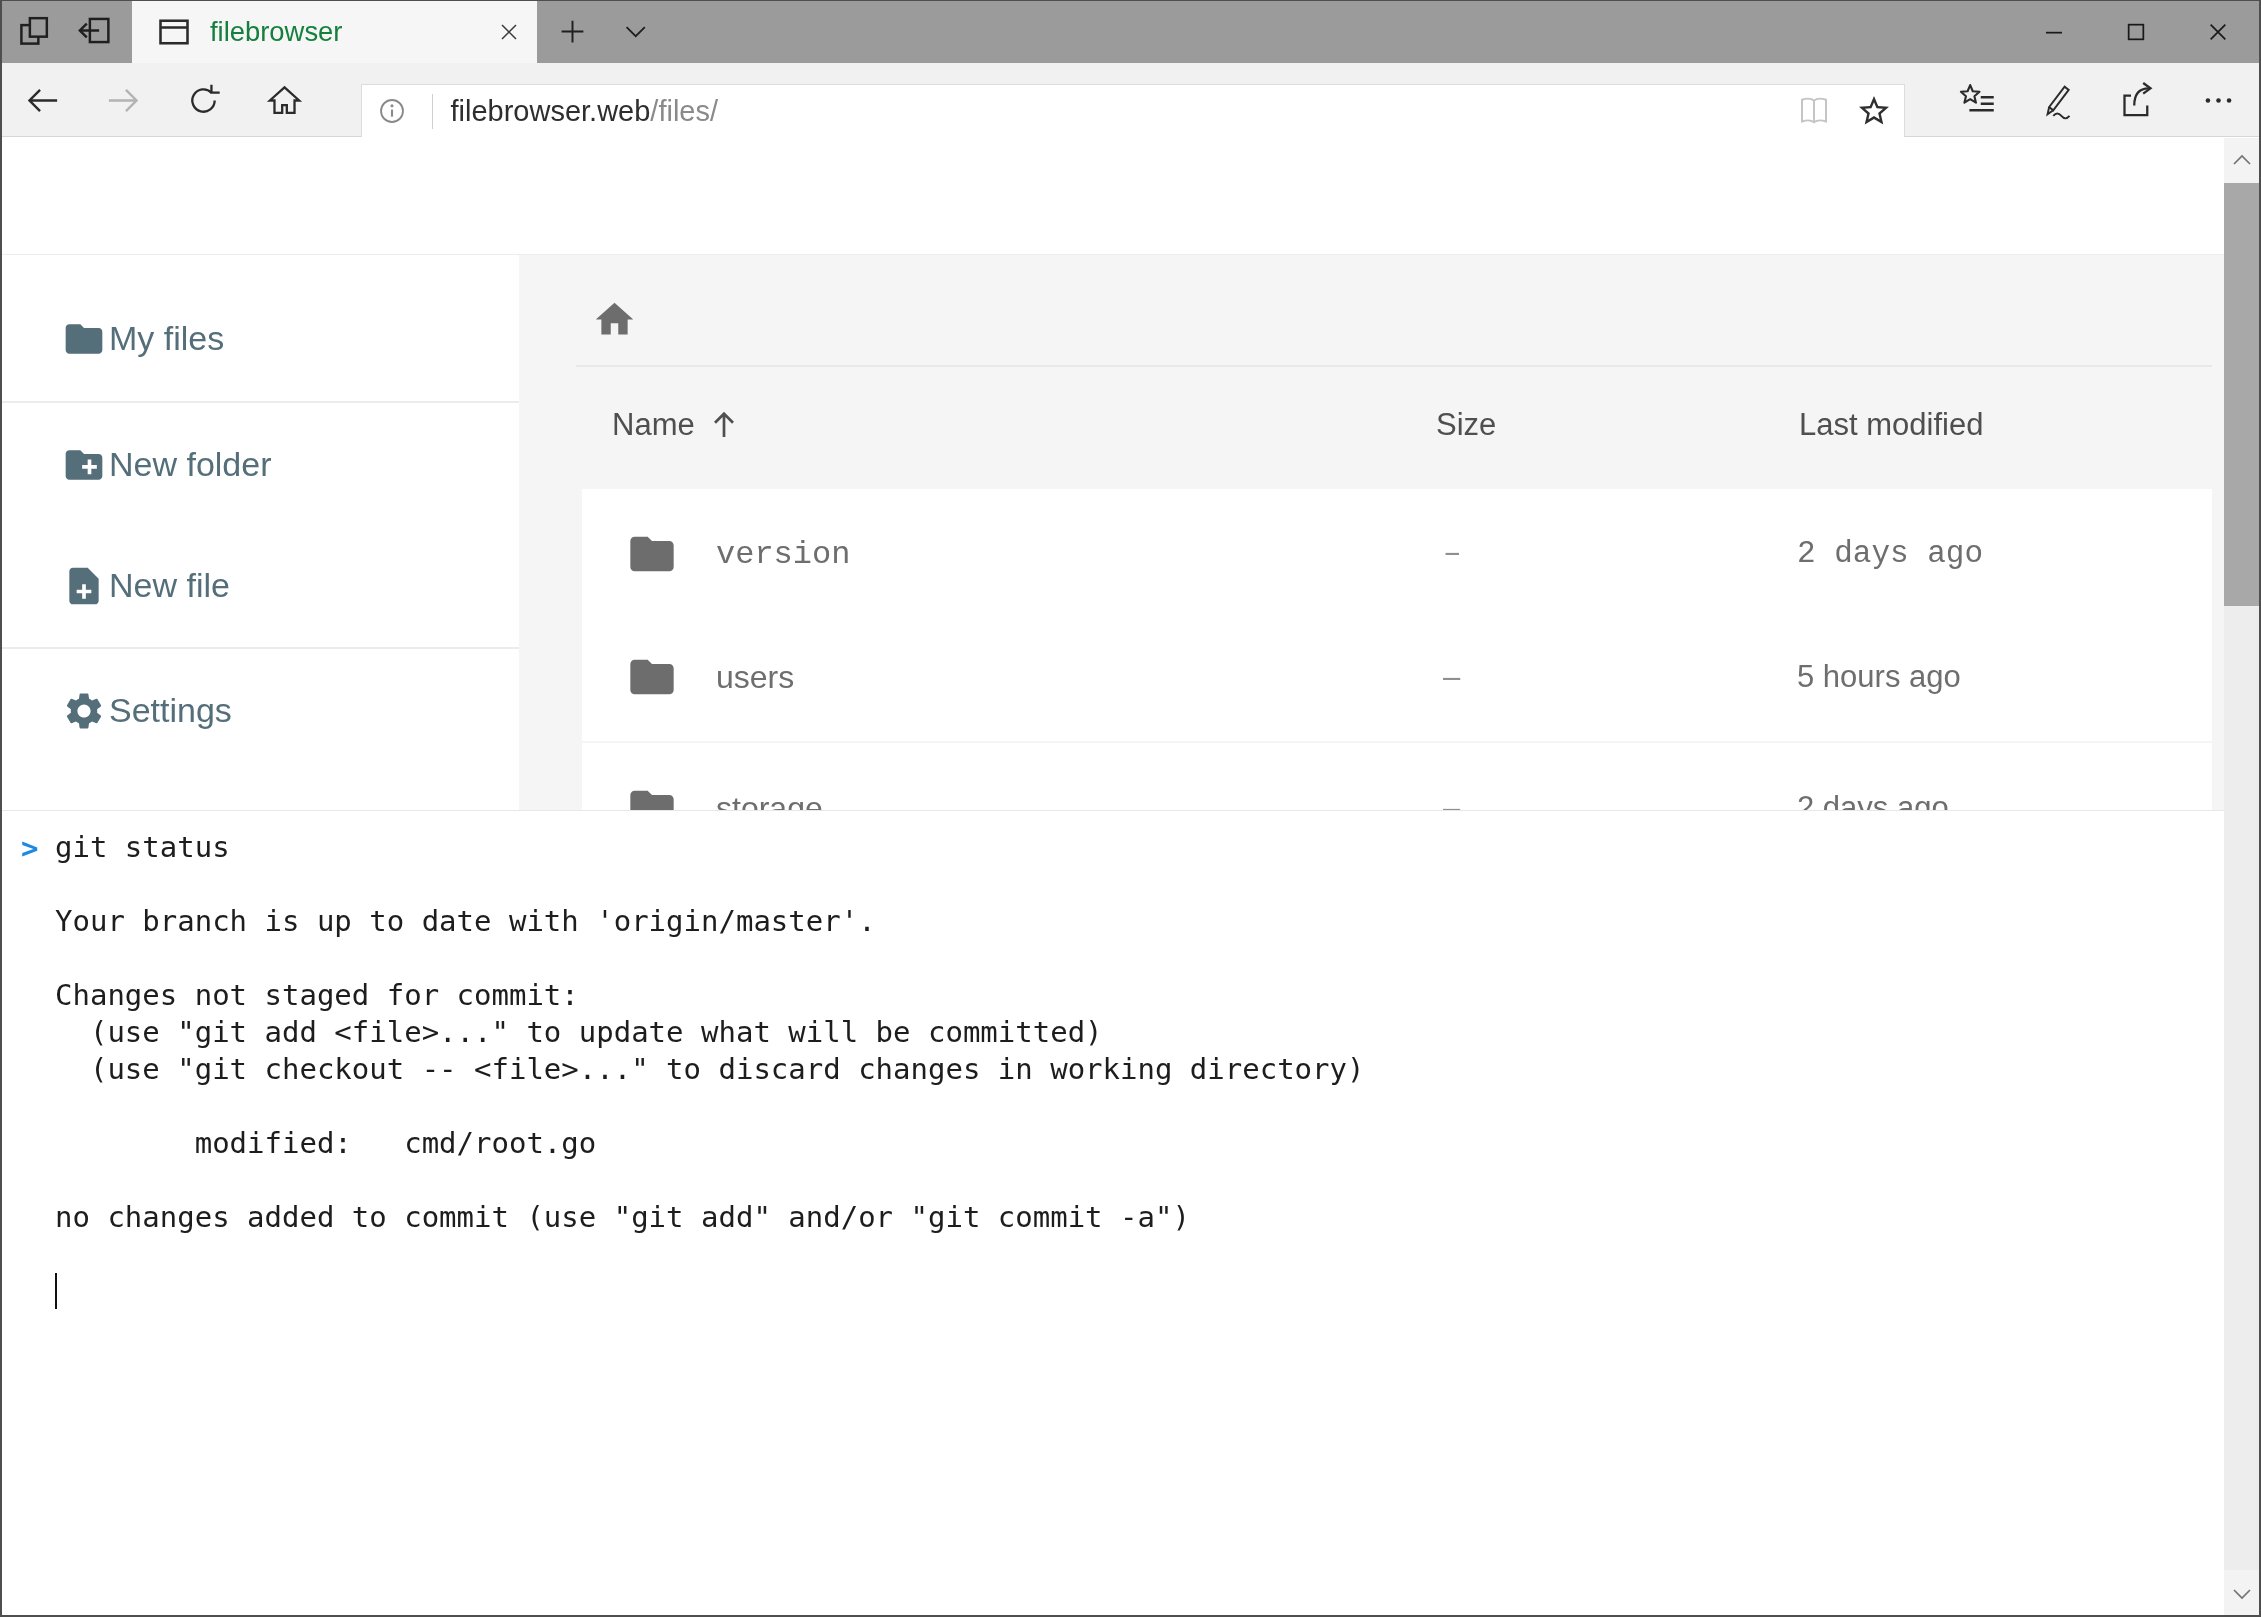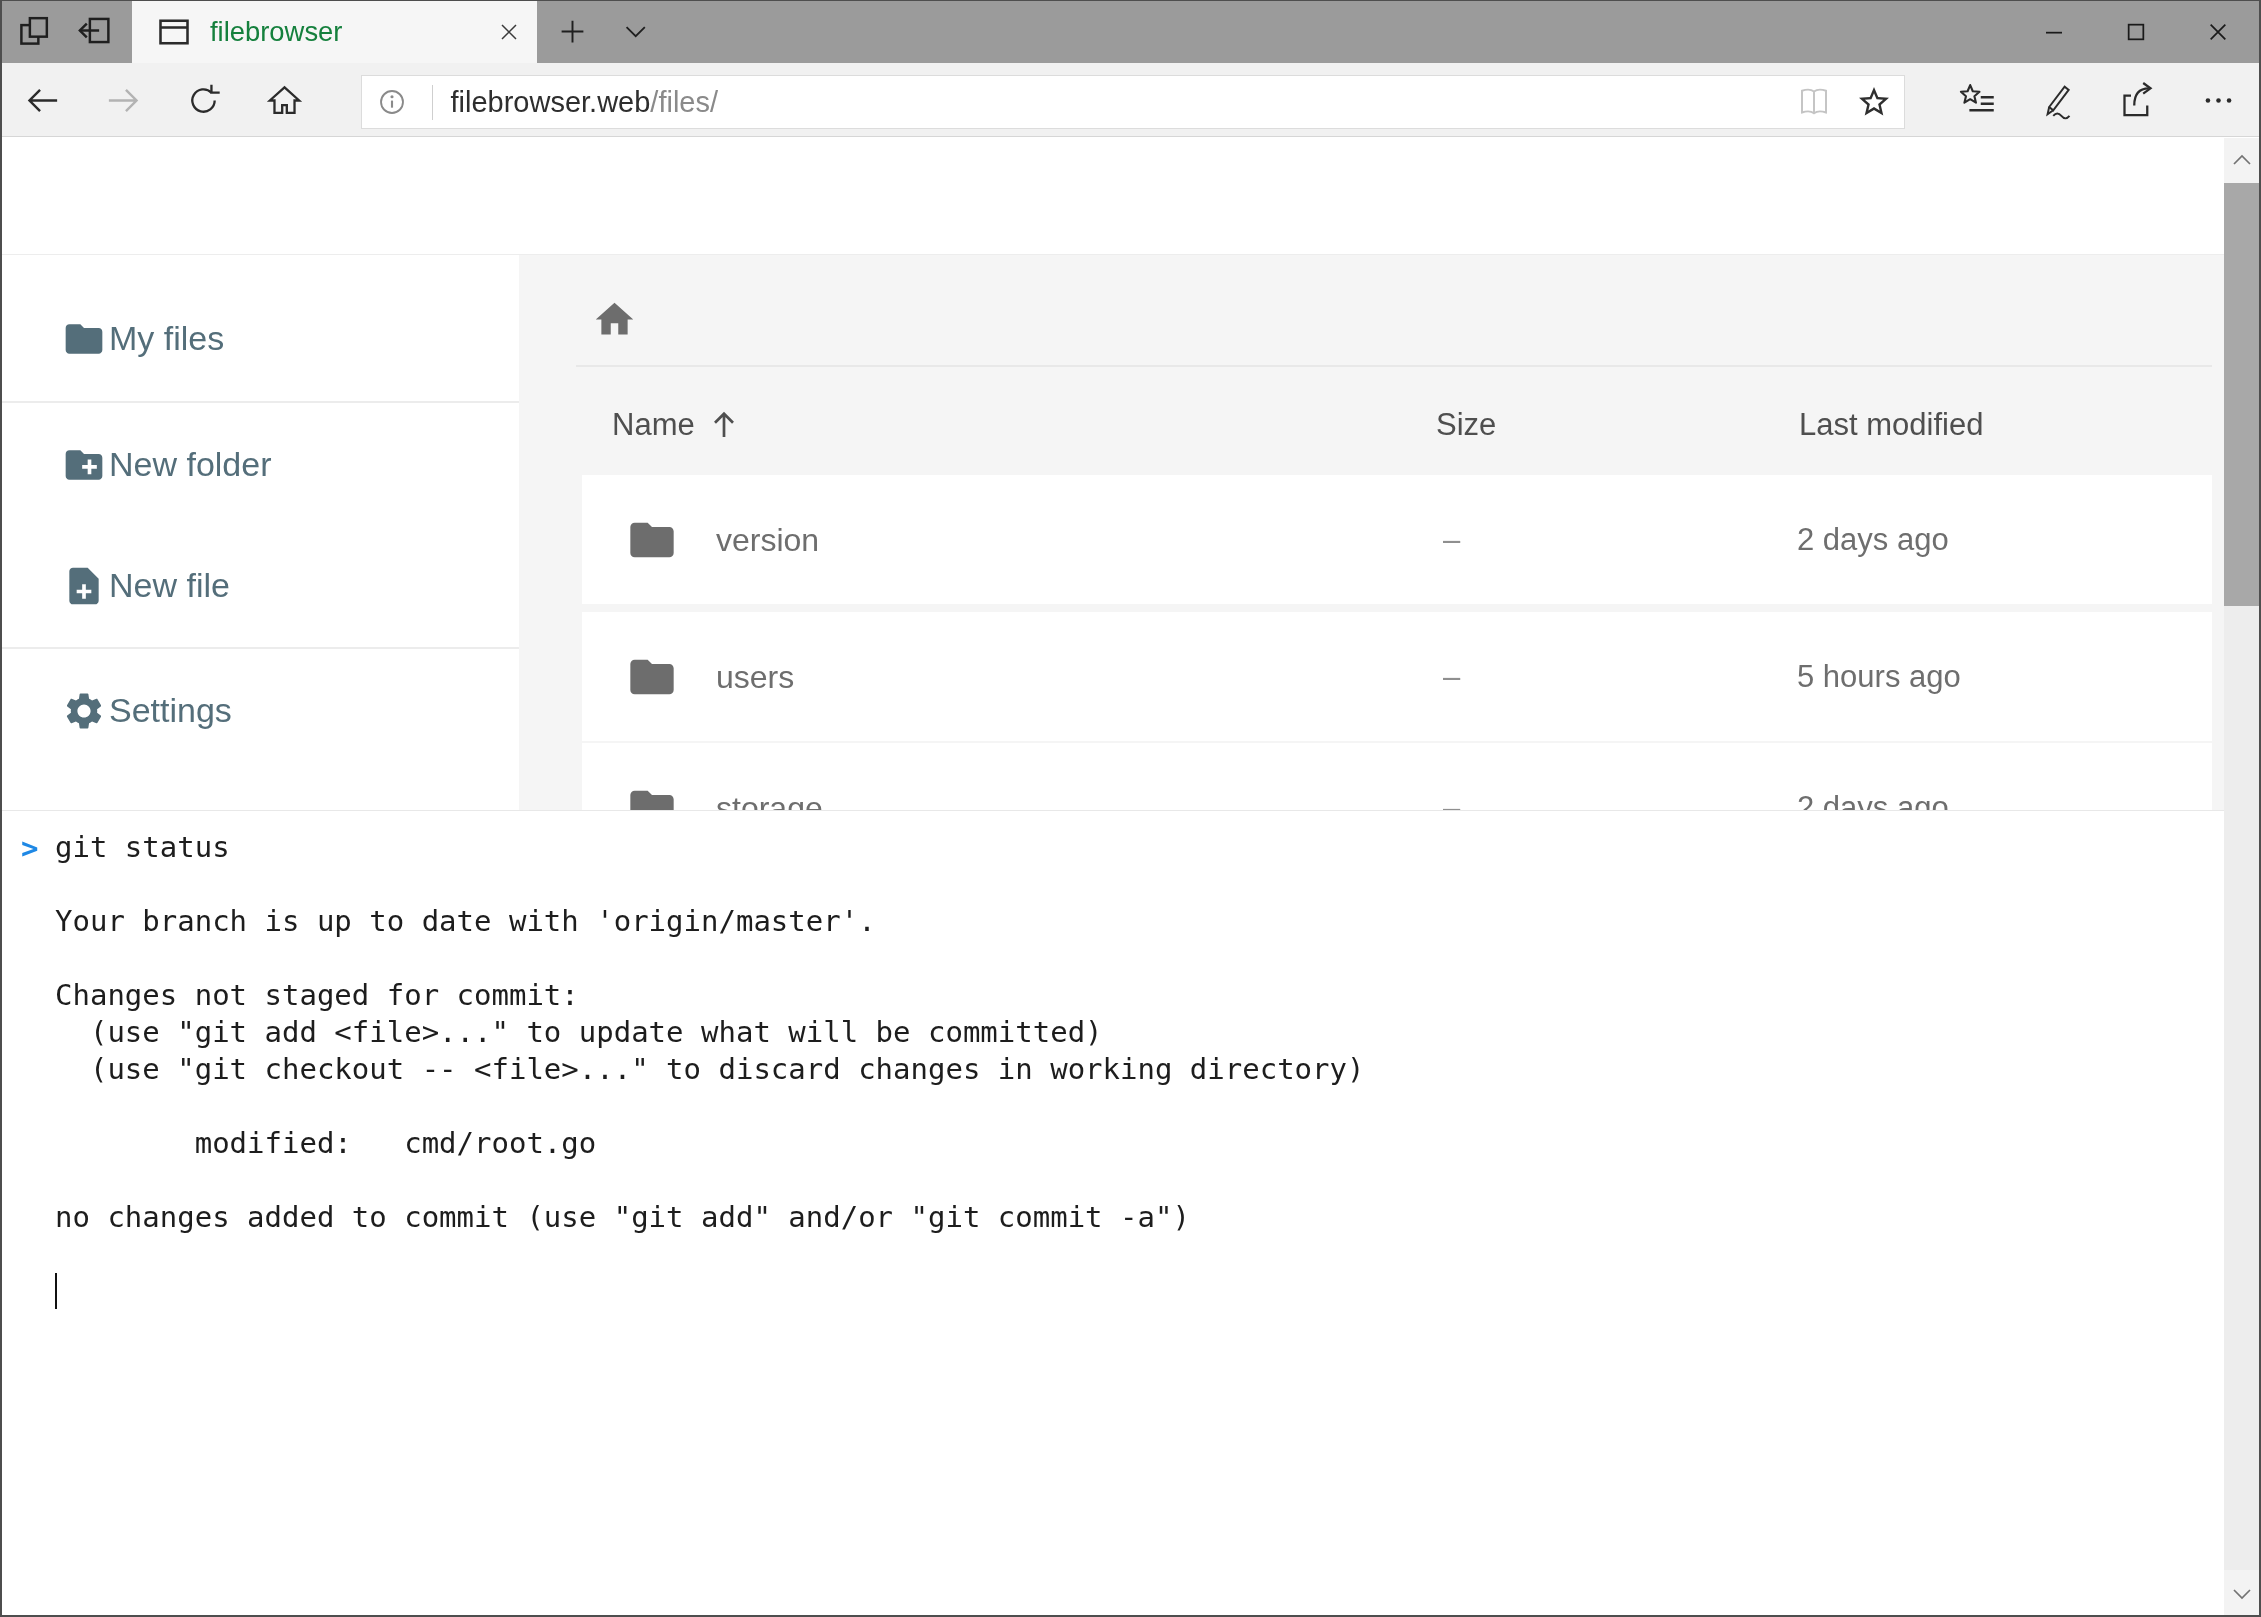--- a/index.html
+++ b/index.html
@@ -13,21 +13,21 @@
   .titlebar { position:absolute; left:0; top:0; width:2261px; height:63px; background:#9b9b9b; }
   .tb-btn { position:absolute; top:0; height:63px; display:flex; align-items:center; justify-content:center; background:transparent; border:none; cursor:pointer; }
   .tab { position:absolute; left:132px; top:0; width:405px; height:63px; background:#f6f6f6; display:flex; align-items:center; }
   .tab-title { font-size:27.4px; color:#15803d; margin-left:18px; flex:1; white-space:nowrap; overflow:hidden; }
   .win-controls { position:absolute; right:2.4px; top:0; height:63px; display:flex; }
   .win-controls button { width:82px; height:63px; background:transparent; border:none; display:flex; align-items:center; justify-content:center; cursor:pointer; }
 
   
   .toolbar { position:absolute; left:0; top:63px; width:2261px; height:74px; background:#f1f1f1; border-bottom:0.8px solid #d6d6d6; }
   .nav-btn { position:absolute; top:11.3px; width:50px; height:52px; background:transparent; border:none; display:flex; align-items:center; justify-content:center; cursor:pointer; }
-  .urlbox { position:absolute; left:361px; top:12px; width:1544px; height:54px; background:#ffffff; border:0.8px solid #dcdcdc; display:flex; align-items:center; }
+  .urlbox { position:absolute; left:361px; top:21px; width:1544px; height:54px; background:#ffffff; border:0.8px solid #dcdcdc; display:flex; align-items:center; }
   .url-divider { width:0.8px; height:35px; background:#cfcfcf; margin-left:9.7px; }
   .url-text { margin-left:18px; font-size:29px; white-space:nowrap; }
   .url-domain { color:#2e2e2e; }
   .url-path { color:#8a8a8a; }
   .url-spacer { flex:1; }
   .urlbox .icon-slot { width:60px; display:flex; align-items:center; justify-content:center; }
 
   
   .app-header { position:absolute; left:0; top:137px; width:2261px; height:118px; background:#ffffff; border-bottom:0.8px solid #ededed; }
   .logo { position:absolute; left:31.5px; top:171px; width:82px; height:82px; border-radius:50%; border:5.7px solid #2979ff; background:#ffffff; display:flex; align-items:center; justify-content:center; }
@@ -316,21 +316,21 @@
       <span class="col-name">
         <span>Name</span>
         <svg width="36" height="36" viewBox="0 0 48 48">
             <path d="M24 40 V10 M12 21 L24 9 l12 12" fill="none" stroke="#4f4f4f" stroke-width="3.6"></path>
           </svg>
       </span>
       <span class="col-size">Size</span>
       <span class="col-mod">Last modified</span>
     </div>
 
-    <div class="row" style="top:220px;">
+    <div class="row" style="top:234px;font-family:Liberation Mono, monospace;">
       <span class="f-icon"><svg width="52" height="52" viewBox="0 0 24 24">
             <path d="M10 4H4c-1.1 0-2 .9-2 2v12c0 1.1.9 2 2 2h16c1.1 0 2-.9 2-2V8c0-1.1-.9-2-2-2h-8l-2-2z" fill="#6d6d6d"></path>
           </svg></span>
       <span class="f-name">version</span>
       <span class="f-size">–</span>
       <span class="f-mod">2 days ago</span>
     </div>
     <div class="row" style="top:357px;">
       <span class="f-icon"><svg width="52" height="52" viewBox="0 0 24 24">
             <path d="M10 4H4c-1.1 0-2 .9-2 2v12c0 1.1.9 2 2 2h16c1.1 0 2-.9 2-2V8c0-1.1-.9-2-2-2h-8l-2-2z" fill="#6d6d6d"></path>

